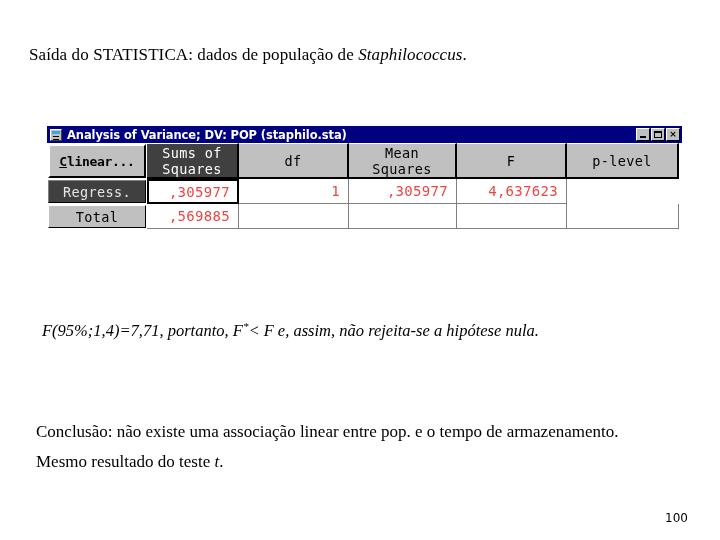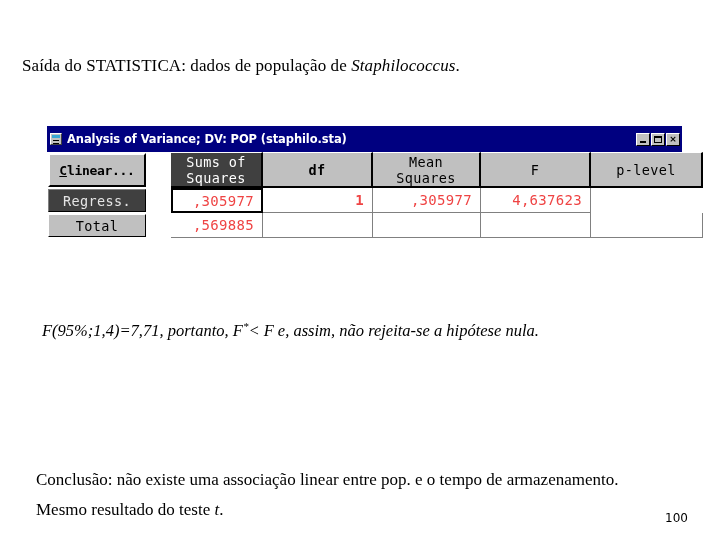--- a/index.html
+++ b/index.html
@@ -13,47 +13,46 @@
     background: #ffffff;
     font-family: "Liberation Serif", "DejaVu Serif", serif;
     color: #000000;
     position: relative;
     overflow: hidden;
   }
 
   
   .slide-title {
     position: absolute;
-    left: 22px;
+    left: 29px;
     top: 44px;
     font-size: 17px;
     line-height: 22px;
     letter-spacing: 0.1px;
     white-space: nowrap;
-    margin-top: 11px;
   }
   .slide-title .ital {
     font-style: italic;
   }
 
   
   .stat-window {
     position: absolute;
     left: 46px;
     top: 126px;
     width: 636px;
     height: 125px;
     background: #ffffff;
     border-left: 1px solid #ffffff;
     box-sizing: border-box;
     font-family: "DejaVu Sans Mono", "Liberation Mono", monospace;
   }
 
   .titlebar {
-    height: 26px;
+    height: 17px;
     background: #000080;
     display: flex;
     align-items: center;
     padding: 0 2px 0 3px;
     box-sizing: border-box;
   }
   .titlebar-icon {
     width: 12px;
     height: 12px;
     background: #c0c0c0;
@@ -251,22 +250,22 @@
     color: #ef4444;
     letter-spacing: 0.3px;
     position: relative;
   }
   .cell.active {
     border: 2px solid #000000;
     padding-right: 7px;
   }
 
   
-  .c-ss { width: 92px;  flex-basis: 92px; margin-left: 24px; }
-  .c-df { width: 110px; flex-basis: 110px; font-weight: bold; }
+  .c-ss { width: 92px;  flex-basis: 92px; }
+  .c-df { width: 110px; flex-basis: 110px; }
   .c-ms { width: 108px; flex-basis: 108px; }
   .c-f  { width: 110px; flex-basis: 110px; }
   .c-p  { width: 112px; flex-basis: 112px; }
 
   
   .note-italic {
     position: absolute;
     left: 42px;
     top: 318px;
     font-style: italic;
@@ -281,21 +280,20 @@
   }
 
   
   .conclusion {
     position: absolute;
     left: 36px;
     top: 417px;
     font-size: 17px;
     line-height: 30px;
     width: 600px;
-    margin-top: 48px;
   }
   .conclusion .ital {
     font-style: italic;
   }
 
   
   .page-number {
     position: absolute;
     right: 32px;
     bottom: 15px;

